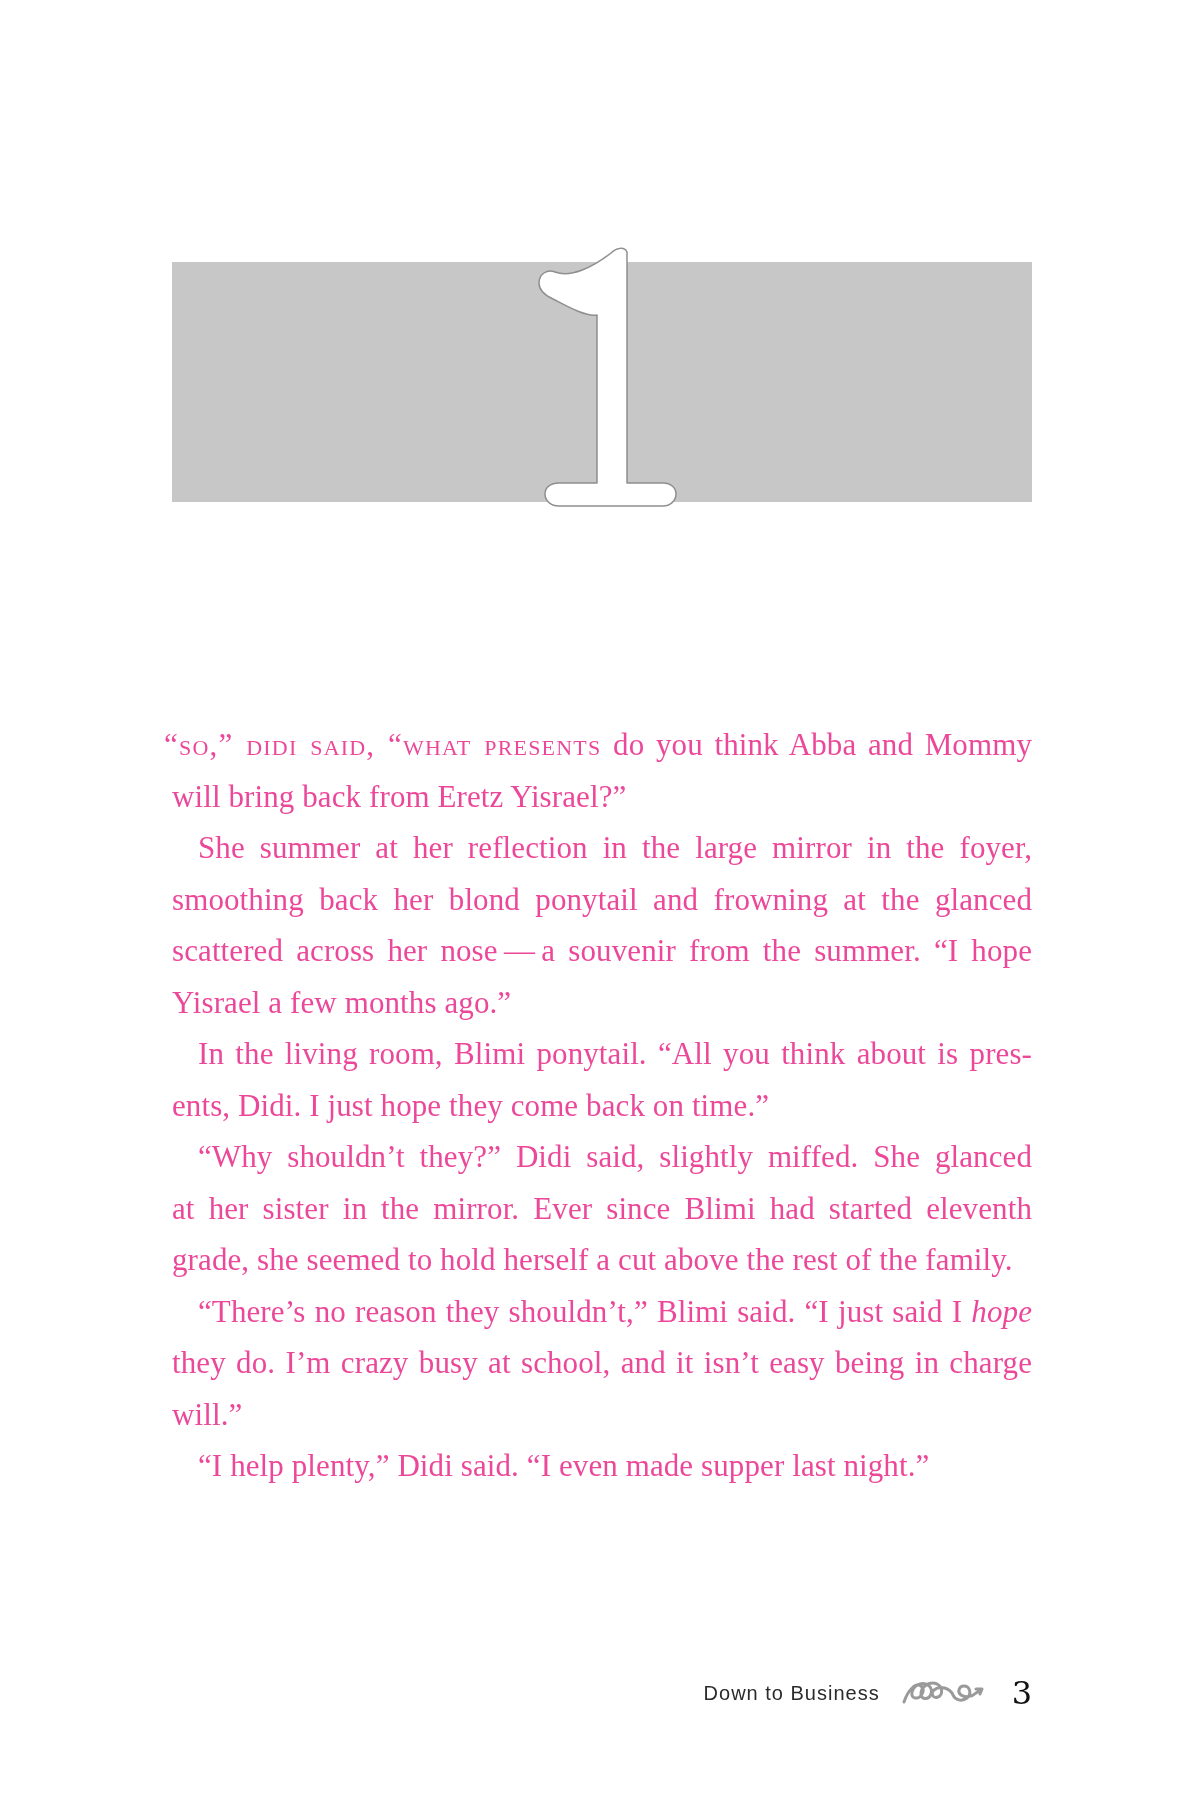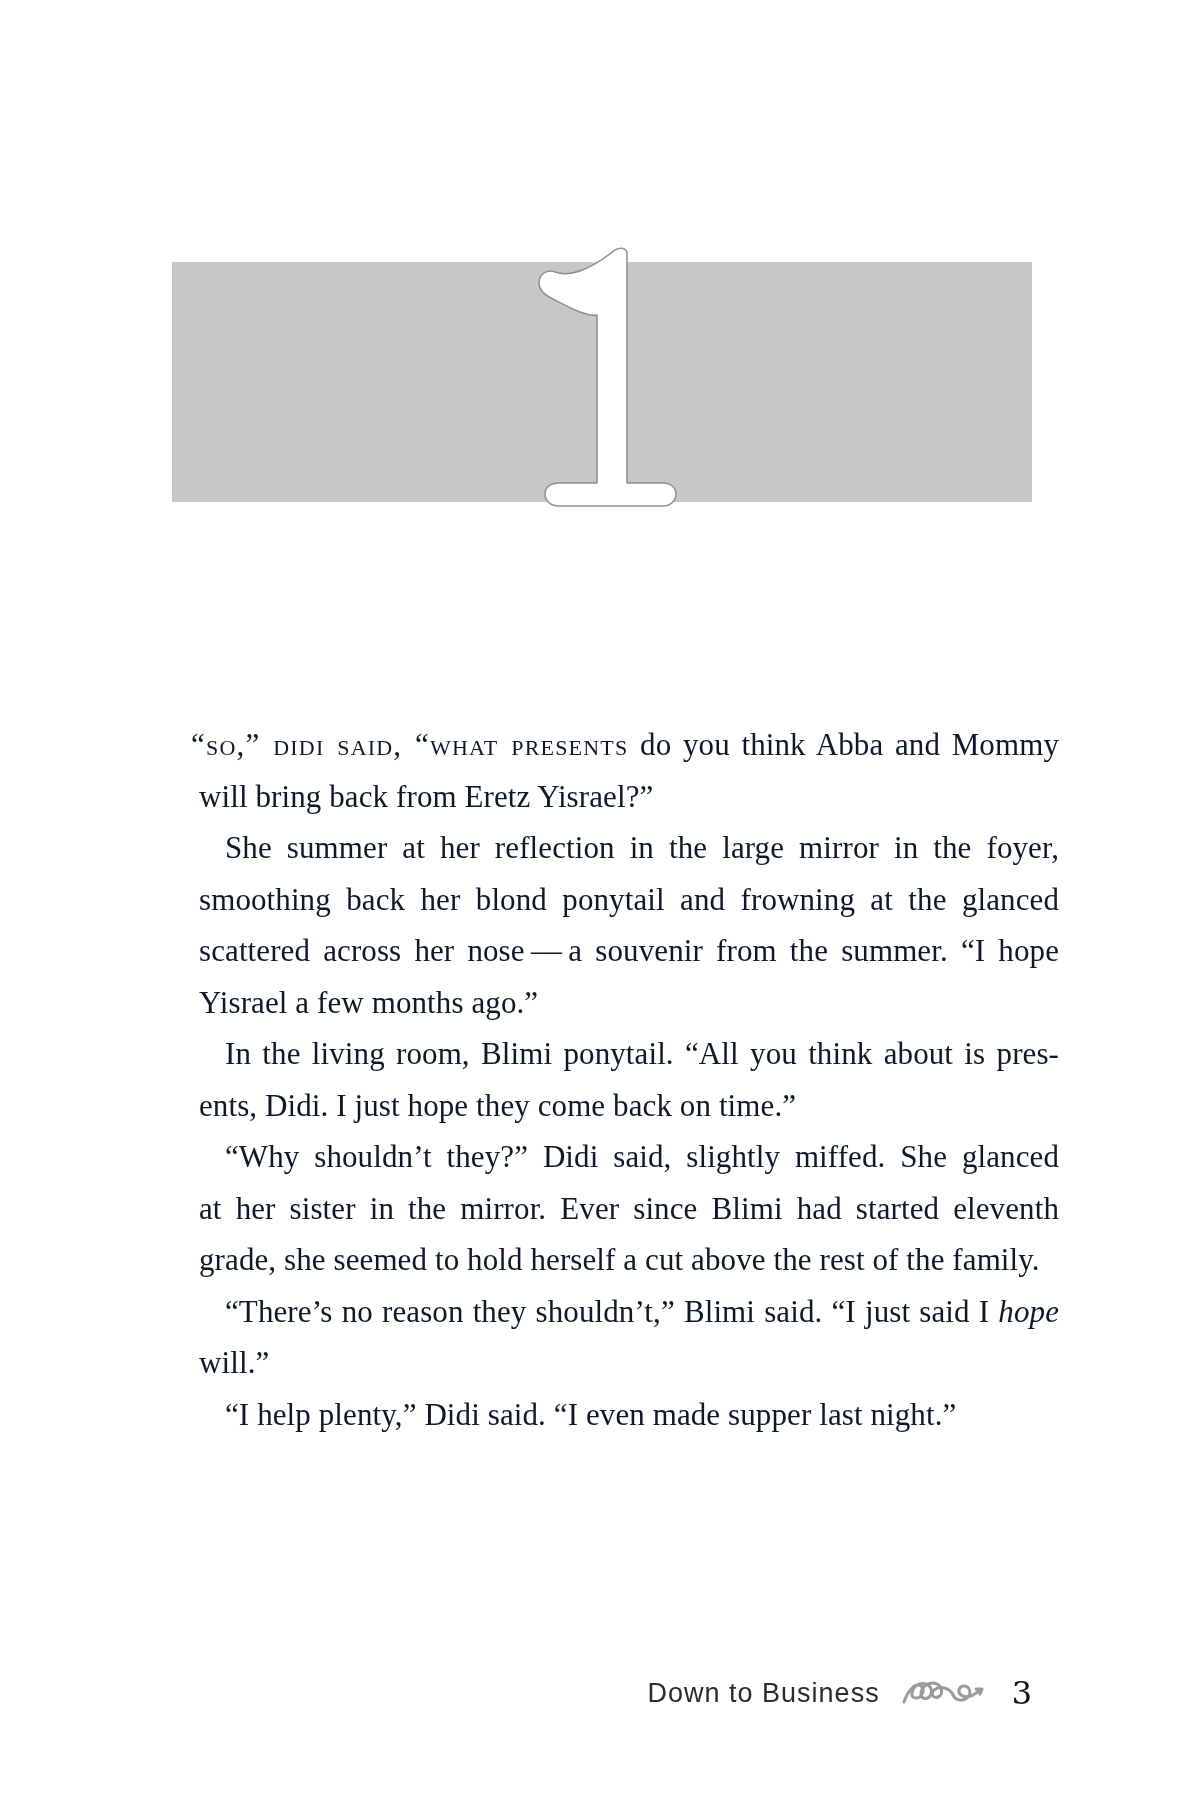--- a/index.html
+++ b/index.html
@@ -54,21 +54,21 @@
     position: absolute;
     top: 1672px;
     right: 168px;
     display: flex;
     align-items: center;
     gap: 22px;
   }
   .running-title {
     font-family: "Liberation Sans", sans-serif;
     font-weight: 400;
-    font-size: 27px;
+    font-size: 20px;
     letter-spacing: 1px;
     color: #2b2b2b;
   }
   .squiggle-svg { width: 88px; height: 42px; display: block; }
   .page-number {
     font-family: "DejaVu Serif", serif;
     font-size: 32px;
     color: #111111;
   }
 </style>
@@ -92,33 +92,34 @@
            L 62 72
            C 50 74, 30 62, 18 56
            C 9 52, 4 47, 4 40
            C 4 31, 12 26, 20 29
            C 36 35, 58 24, 76 10
            C 81 5, 89 3, 92 9
            Z" fill="#ffffff" stroke="#8f8f8f" stroke-width="1.5" stroke-linejoin="round"></path>
     </svg>
   </div>
 
-  <div class="body-text" id="body-text" style="color: #0f172a; margin-left: 27px;">
+  <div class="body-text" id="body-text" style="color: #ec4899;">
       <div class="line first"><span class="sc">“so,” didi said, “what presents</span> do you think Abba and Mommy</div>
       <div class="line last">will bring back from Eretz Yisrael?”</div>
       <div class="line indent">She summer at her reflection in the large mirror in the foyer,</div>
       <div class="line">smoothing back her blond ponytail and frowning at the glanced</div>
       <div class="line">scattered across her nose — a souvenir from the summer. “I hope</div>
       <div class="line last">Yisrael a few months ago.”</div>
       <div class="line indent">In the living room, Blimi ponytail. “All you think about is pres-</div>
       <div class="line last">ents, Didi. I just hope they come back on time.”</div>
       <div class="line indent">“Why shouldn’t they?” Didi said, slightly miffed. She glanced</div>
       <div class="line">at her sister in the mirror. Ever since Blimi had started eleventh</div>
       <div class="line last">grade, she seemed to hold herself a cut above the rest of the family.</div>
       <div class="line indent">“There’s no reason they shouldn’t,” Blimi said. “I just said I <i>hope</i></div>
+      <div class="line">they do. I’m crazy busy at school, and it isn’t easy being in charge</div>
       <div class="line last">will.”</div>
       <div class="line indent last">“I help plenty,” Didi said. “I even made supper last night.”</div>
     </div>
 
   <div class="footer">
     <span class="running-title">Down to Business</span>
     <svg class="squiggle-svg" viewBox="0 0 88 42">
       <path id="squiggle-path" d="M 2 30
            C 6 18, 14 10, 19 14
            C 24 18, 19 27, 13 26

